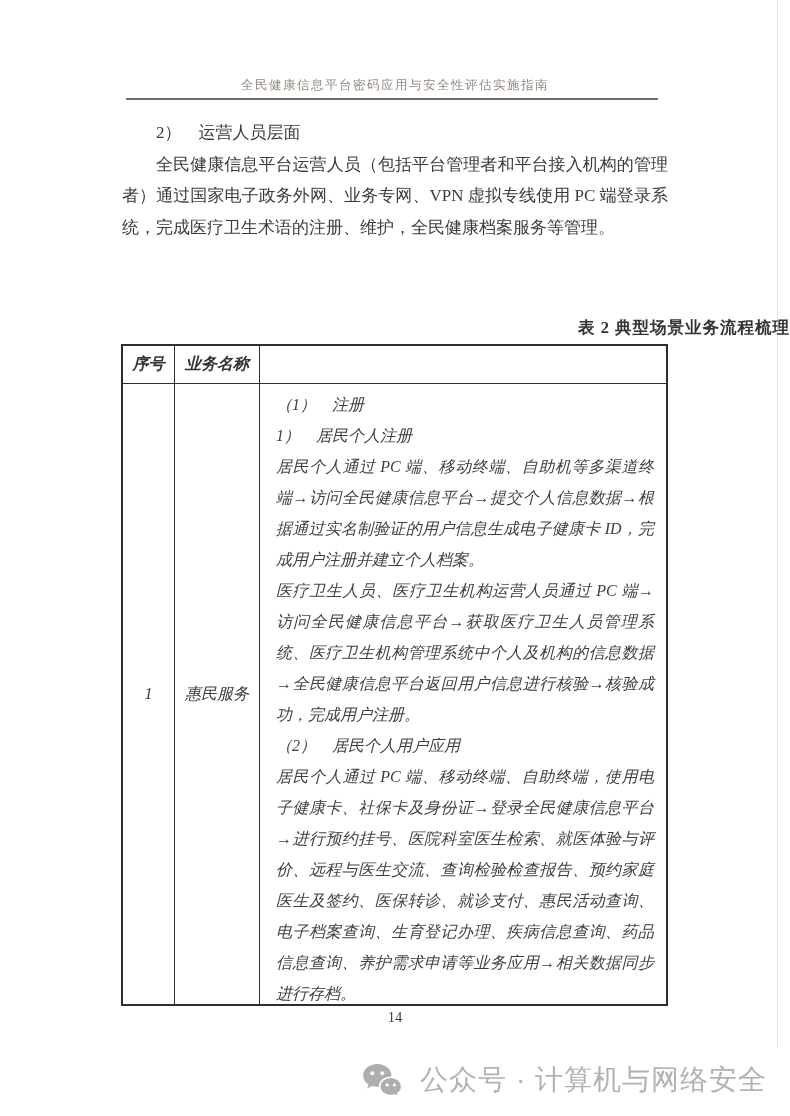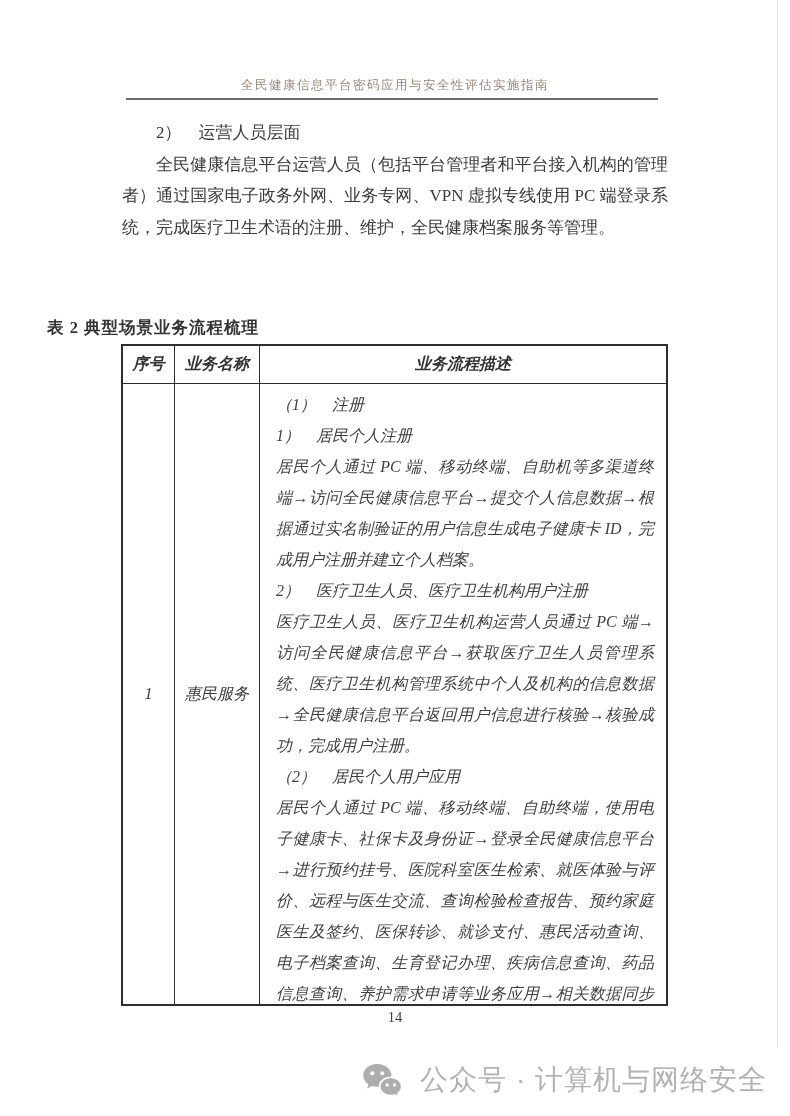--- a/index.html
+++ b/index.html
@@ -20,21 +20,21 @@
   .head-rule {
     position:absolute; top:98px; left:126px; width:532px; height:2px;
     background:#6e6e6e;
   }
   .body-text {
     position:absolute; top:117px; left:122px; width:546px;
     font-size:17px; line-height:31.5px; text-align:justify; color:#3b3b3b;
   }
   .body-text p { text-indent:2em; }
   .tbl-caption {
-    position:absolute; top:317px; left:0; right:0; text-align:left;
+    position:absolute; top:317px; left:0; right:0; text-align:right;
     font-size:16.5px; font-weight:bold; color:#333333; letter-spacing:1px;padding-left:47px;
   }
   .tbl {
     position:absolute; top:344px; left:121px; width:547px; height:662px;
     border:2px solid #2e2e2e; background:#ffffff;font-style:italic;
   }
   .tbl-head { display:flex; height:38px; border-bottom:1px solid #2e2e2e; }
   .c1 { width:52px; flex:none; }
   .c2 { width:85px; flex:none; }
   .c3 { flex:1; }
@@ -80,30 +80,28 @@
     <p>2）　运营人员层面</p>
     <p>全民健康信息平台运营人员（包括平台管理者和平台接入机构的管理者）通过国家电子政务外网、业务专网、VPN 虚拟专线使用 PC 端登录系统，完成医疗卫生术语的注册、维护，全民健康档案服务等管理。</p>
   </div>
 
   <div class="tbl-caption">表 2 典型场景业务流程梳理</div>
 
   <div class="tbl">
     <div class="tbl-head">
       <div class="th c1">序号</div>
       <div class="th c2">业务名称</div>
-      <div class="th c3">业务流程描述</div>
     </div>
     <div class="tbl-row">
       <div class="td c1">1</div>
       <div class="td c2">惠民服务</div>
       <div class="td c3">
         <p>（1）　注册</p>
         <p>1）　居民个人注册</p>
         <p>居民个人通过 PC 端、移动终端、自助机等多渠道终端→访问全民健康信息平台→提交个人信息数据→根据通过实名制验证的用户信息生成电子健康卡 ID，完成用户注册并建立个人档案。</p>
-        <p>2）　医疗卫生人员、医疗卫生机构用户注册</p>
         <p>医疗卫生人员、医疗卫生机构运营人员通过 PC 端→访问全民健康信息平台→获取医疗卫生人员管理系统、医疗卫生机构管理系统中个人及机构的信息数据→全民健康信息平台返回用户信息进行核验→核验成功，完成用户注册。</p>
         <p>（2）　居民个人用户应用</p>
         <p>居民个人通过 PC 端、移动终端、自助终端，使用电子健康卡、社保卡及身份证→登录全民健康信息平台→进行预约挂号、医院科室医生检索、就医体验与评价、远程与医生交流、查询检验检查报告、预约家庭医生及签约、医保转诊、就诊支付、惠民活动查询、电子档案查询、生育登记办理、疾病信息查询、药品信息查询、养护需求申请等业务应用→相关数据同步进行存档。</p>
 
       </div>
     </div>
   </div>
 
   <div class="page-num">14</div>
 

